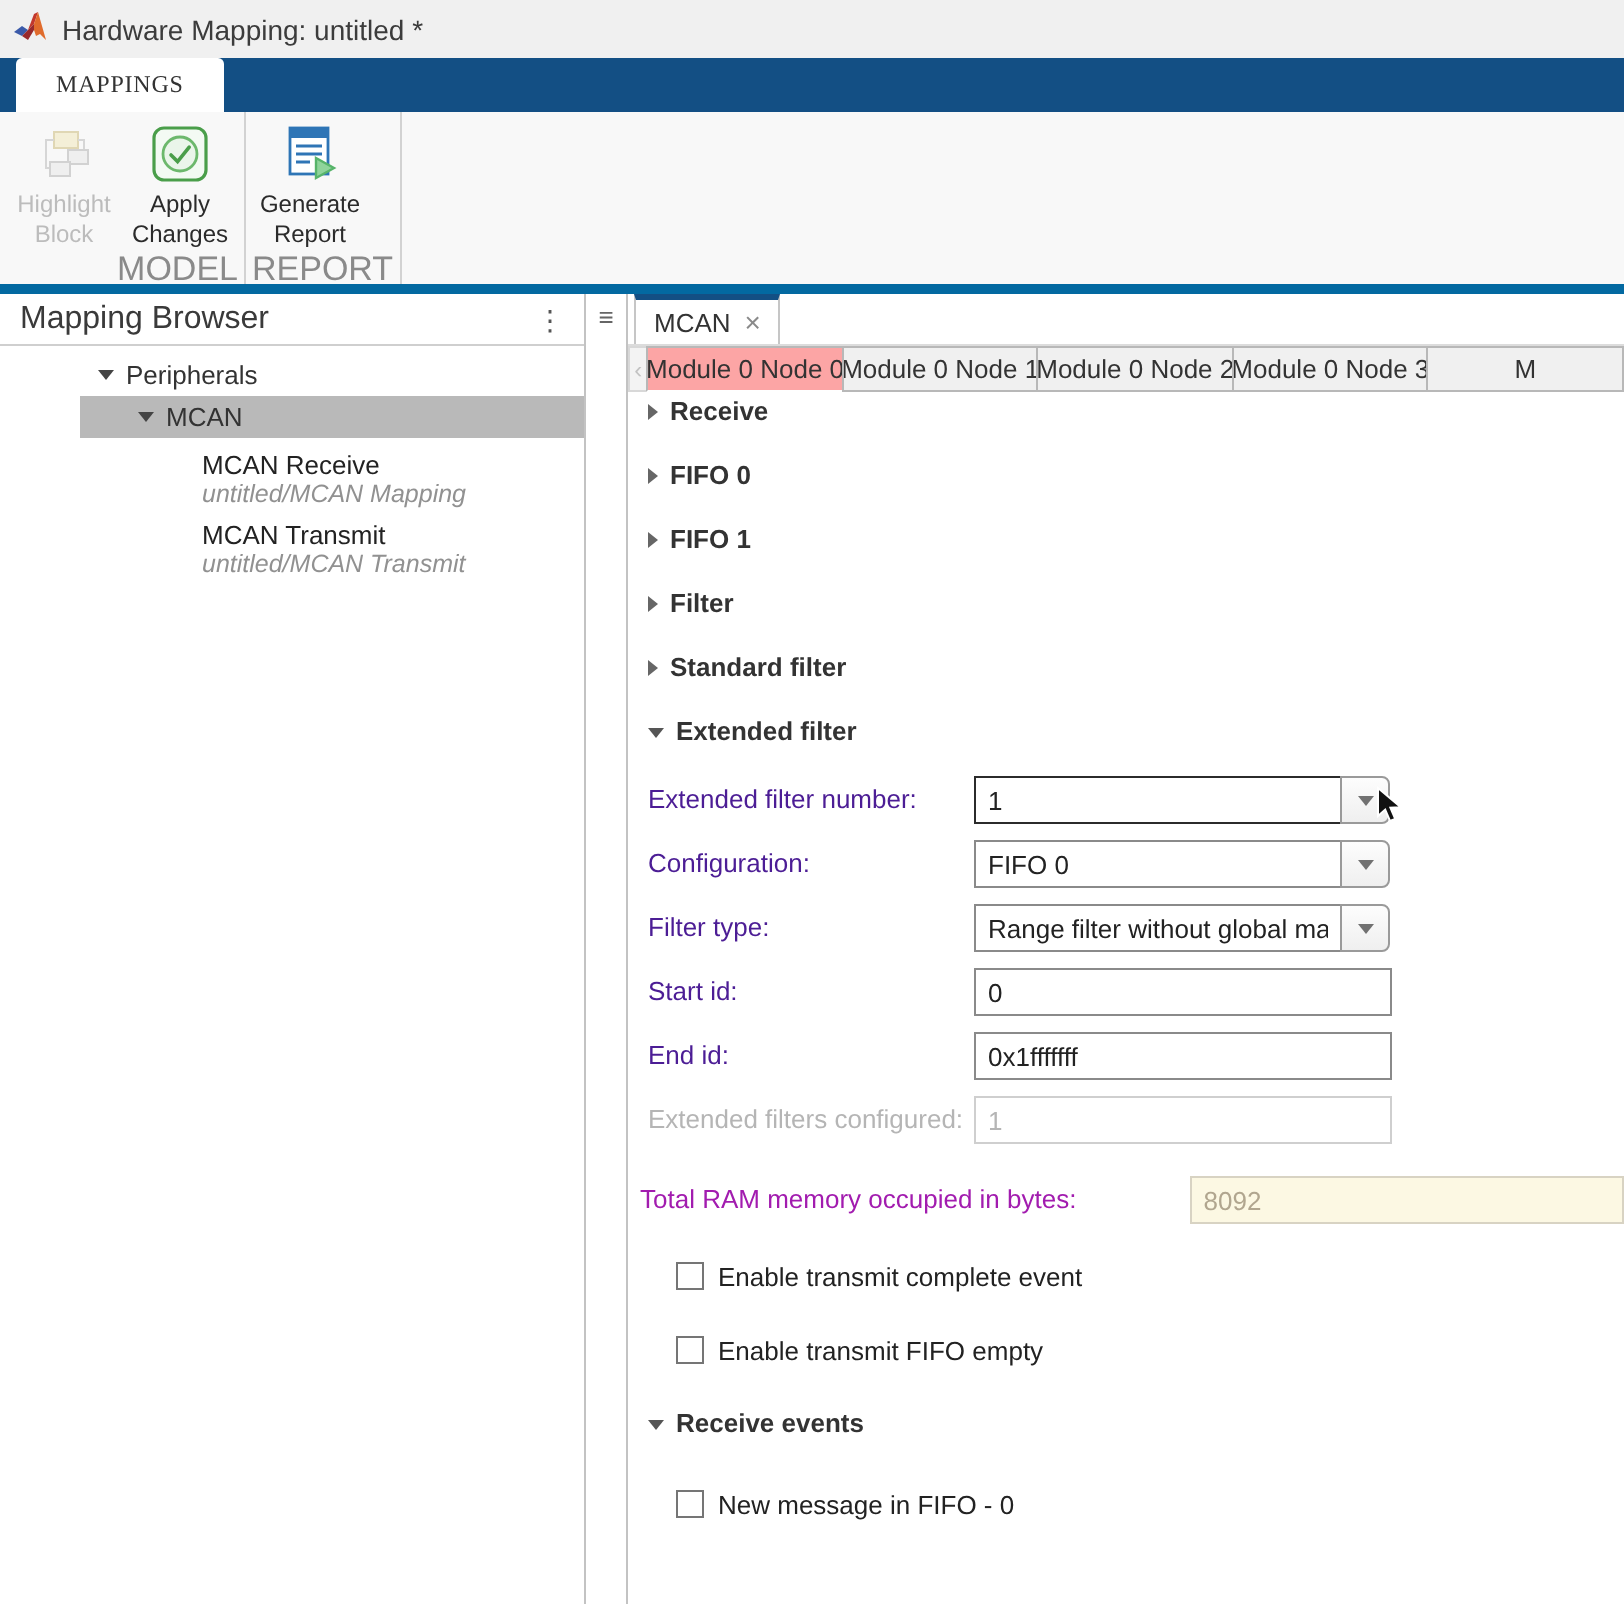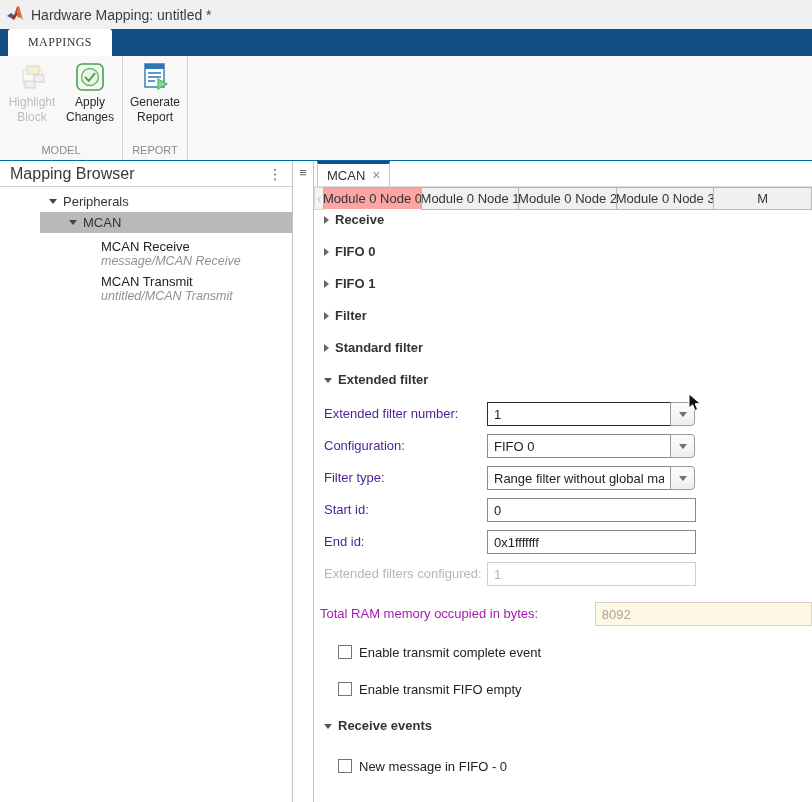--- a/index.html
+++ b/index.html
@@ -11,28 +11,28 @@
   }
   
   .titlebar { height:29px; background:#f0f0f0; display:flex; align-items:center; padding-left:7px; gap:7px; }
   .titlebar .title { font-size:14px; color:#3c3c3c; }
   
   .ribbon-tabs { height:27px; background:#134f84; position:relative; }
   .ribbon-tab { position:absolute; left:8px; top:0; bottom:0; background:#fff; color:#333;
     padding:0 20px; display:flex; align-items:center; font-size:12px; letter-spacing:.4px;
     border-radius:3px 3px 0 0;font-family:Liberation Serif, serif; }
   
-  .toolbar { height:105px; background:#f8f8f8; border-bottom:1px solid #0369a1; display:flex; }
+  .toolbar { height:91px; background:#f8f8f8; border-bottom:5px solid #0369a1; display:flex; }
   .tb-group { display:flex; flex-direction:column; border-right:1px solid #d2d2d2; padding:0 3px; }
   .tb-buttons { flex:1; display:flex; align-items:flex-start; padding-top:5px; }
   .tb-btn { width:58px; display:flex; flex-direction:column; align-items:center; gap:2px; cursor:default; }
   .tb-btn .ic { height:32px; display:flex; align-items:center; justify-content:center; }
   .tb-btn .lbl { font-size:12px; line-height:1.25; text-align:center; color:#2b2b2b; }
   .tb-btn.disabled .lbl { color:#bcbcbc; }
-  .tb-group-label { text-align:center; font-size:11px; color:#8a8a8a; padding-bottom:4px; }
+  .tb-group-label { text-align:right; font-size:17px; color:#8a8a8a; padding-bottom:4px; }
   
   .main { display:flex; height:655px; }
   .left-panel { width:293px; border-right:1px solid #c3c3c3; background:#fff; display:flex; flex-direction:column; }
   .panel-header { height:26px; border-bottom:1px solid #cfcfcf; display:flex; align-items:center; padding:0 10px; }
   .panel-header .ph-title { font-size:16px; color:#3a3a3a; flex:1; }
   .kebab { color:#555; font-size:14px; width:14px; text-align:center; cursor:pointer; }
   .tree { padding-top:4px;margin-left:40px; }
   .tree-row { height:21px; display:flex; align-items:center; gap:6px; }
   .tree-row.root { padding-left:9px; }
   .tree-row.selected { background:#b9b9b9; padding-left:29px; }
@@ -160,21 +160,21 @@
       <div class="tree-row root">
         <span class="tri-down"></span>
         <span>Peripherals</span>
       </div>
       <div class="tree-row selected">
         <span class="tri-down"></span>
         <span>MCAN</span>
       </div>
       <div class="tree-item">
         <div class="nm">MCAN Receive</div>
-        <div class="pth">message/MCAN Receive</div>
+        <div class="pth">untitled/MCAN Mapping</div>
       </div>
       <div class="tree-item">
         <div class="nm">MCAN Transmit</div>
         <div class="pth">untitled/MCAN Transmit</div>
       </div>
     </div>
   </div>
 
   <div class="strip">
     <span class="hamburger">≡</span>

